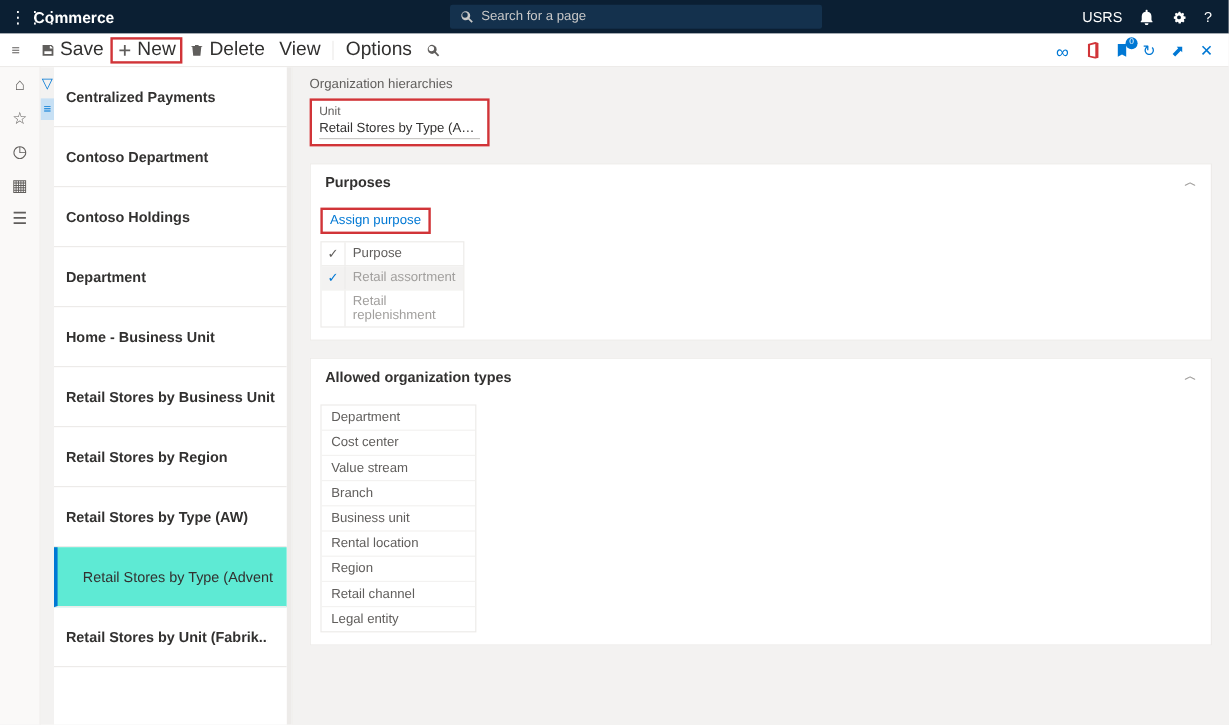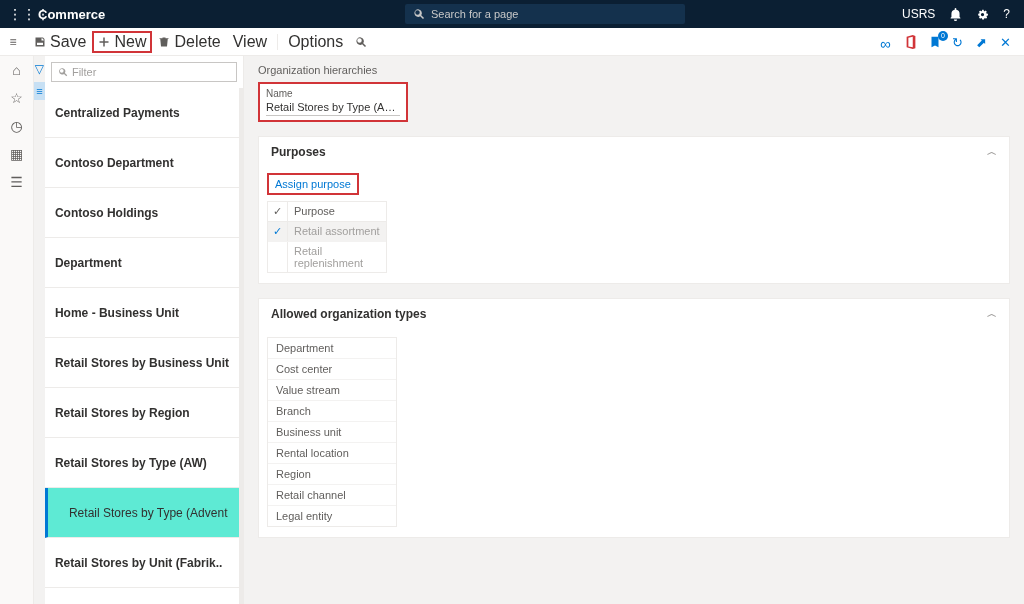--- a/index.html
+++ b/index.html
@@ -1,22 +1,22 @@
 <!DOCTYPE html>
 <html><head>
 <meta charset="utf-8">
 <style>
   * { box-sizing: border-box; margin: 0; padding: 0; }
   body { font-family: "Segoe UI", Arial, sans-serif; font-size: 12px; color: #323130; background: #f3f2f1; width: 1024px; height: 604px; overflow: hidden; }
   
   .topbar { height: 28px; background: #0b1f33; color: #fff; display: flex; align-items: center; padding: 0 8px; }
   .topbar .waffle { width: 20px; text-align: center; font-size: 14px; cursor: pointer; }
-  .topbar .app-title { font-size: 13px; font-weight: 600; margin-left: 10px; }
+  .topbar .app-title { font-size: 13px; font-weight: 600; }
   .topbar .spacer { flex: 1; }
-  .topbar .searchbox { display: flex; align-items: center; background: #14314d; border-radius: 2px; height: 20px; width: 280px; padding: 0 8px; margin-right: 200px; }
+  .topbar .searchbox { display: flex; align-items: center; background: #14314d; border-radius: 2px; height: 20px; width: 310px; padding: 0 8px; margin-right: 200px; }
   .topbar .searchbox svg { width: 12px; height: 12px; fill: #c8c8c8; margin-right: 6px; }
   .topbar .searchbox span { color: #c8c8c8; font-size: 11px; }
   .topbar .right-icons { display: flex; align-items: center; gap: 14px; margin-right: 6px; }
   .topbar .right-icons span, .topbar .right-icons svg { color: #fff; fill: #fff; font-size: 12px; cursor: pointer; }
   .topbar .user { font-size: 11px; margin-left: 17px; }
   
   .cmdbar { height: 28px; background: #fff; border-bottom: 1px solid #edebe9; display: flex; align-items: center; padding: 0 4px; }
   .cmdbar .left-icons { display: flex; align-items: center; gap: 4px; margin-right: 6px; }
   .cmdbar .left-icons span { width: 18px; text-align: center; color: #605e5c; cursor: pointer; }
   .cmdbar .btn { display: flex; align-items: center; gap: 4px; padding: 2px 6px; font-size: 16px; color: #323130; cursor: pointer; }
@@ -157,45 +157,39 @@
     <span>▦</span>
     <span>☰</span>
   </div>
 
   <div class="listpanel">
     <div class="colstrip">
       <span class="filtericon">▽</span>
       <span class="act">≡</span>
     </div>
     <div class="listbody">
-      <div class="filterbox">
-        <svg viewBox="0 0 16 16">
-            <path d="M11 9.6A5 5 0 1 0 9.6 11l3.7 3.7 1.4-1.4L11 9.6zM6 9a3 3 0 1 1 0-6 3 3 0 0 1 0 6z"></path>
-          </svg>
-        <span>Filter</span>
-      </div>
       <div class="items">
         <div class="item bold">Centralized Payments</div>
         <div class="item bold">Contoso Department</div>
         <div class="item bold">Contoso Holdings</div>
         <div class="item bold">Department</div>
         <div class="item bold">Home - Business Unit</div>
         <div class="item bold">Retail Stores by Business Unit</div>
         <div class="item bold">Retail Stores by Region</div>
         <div class="item bold">Retail Stores by Type (AW)</div>
         <div class="item selected">Retail Stores by Type (Advent</div>
         <div class="item bold">Retail Stores by Unit (Fabrik..</div>
       </div>
     </div>
   </div>
 
   <div class="main">
     <div class="crumb">Organization hierarchies</div>
     <div class="namefield">
-      <div class="lbl">Name</div>
+      <div class="lbl">Unit</div>
       <div class="val">Retail Stores by Type (Adventur...</div>
     </div>
 
     <div class="section">
       <div class="hdr">
         <span>Purposes</span>
         <span class="chev">︿</span>
       </div>
       <div class="body">
         <div class="assign-btn">Assign purpose</div>

